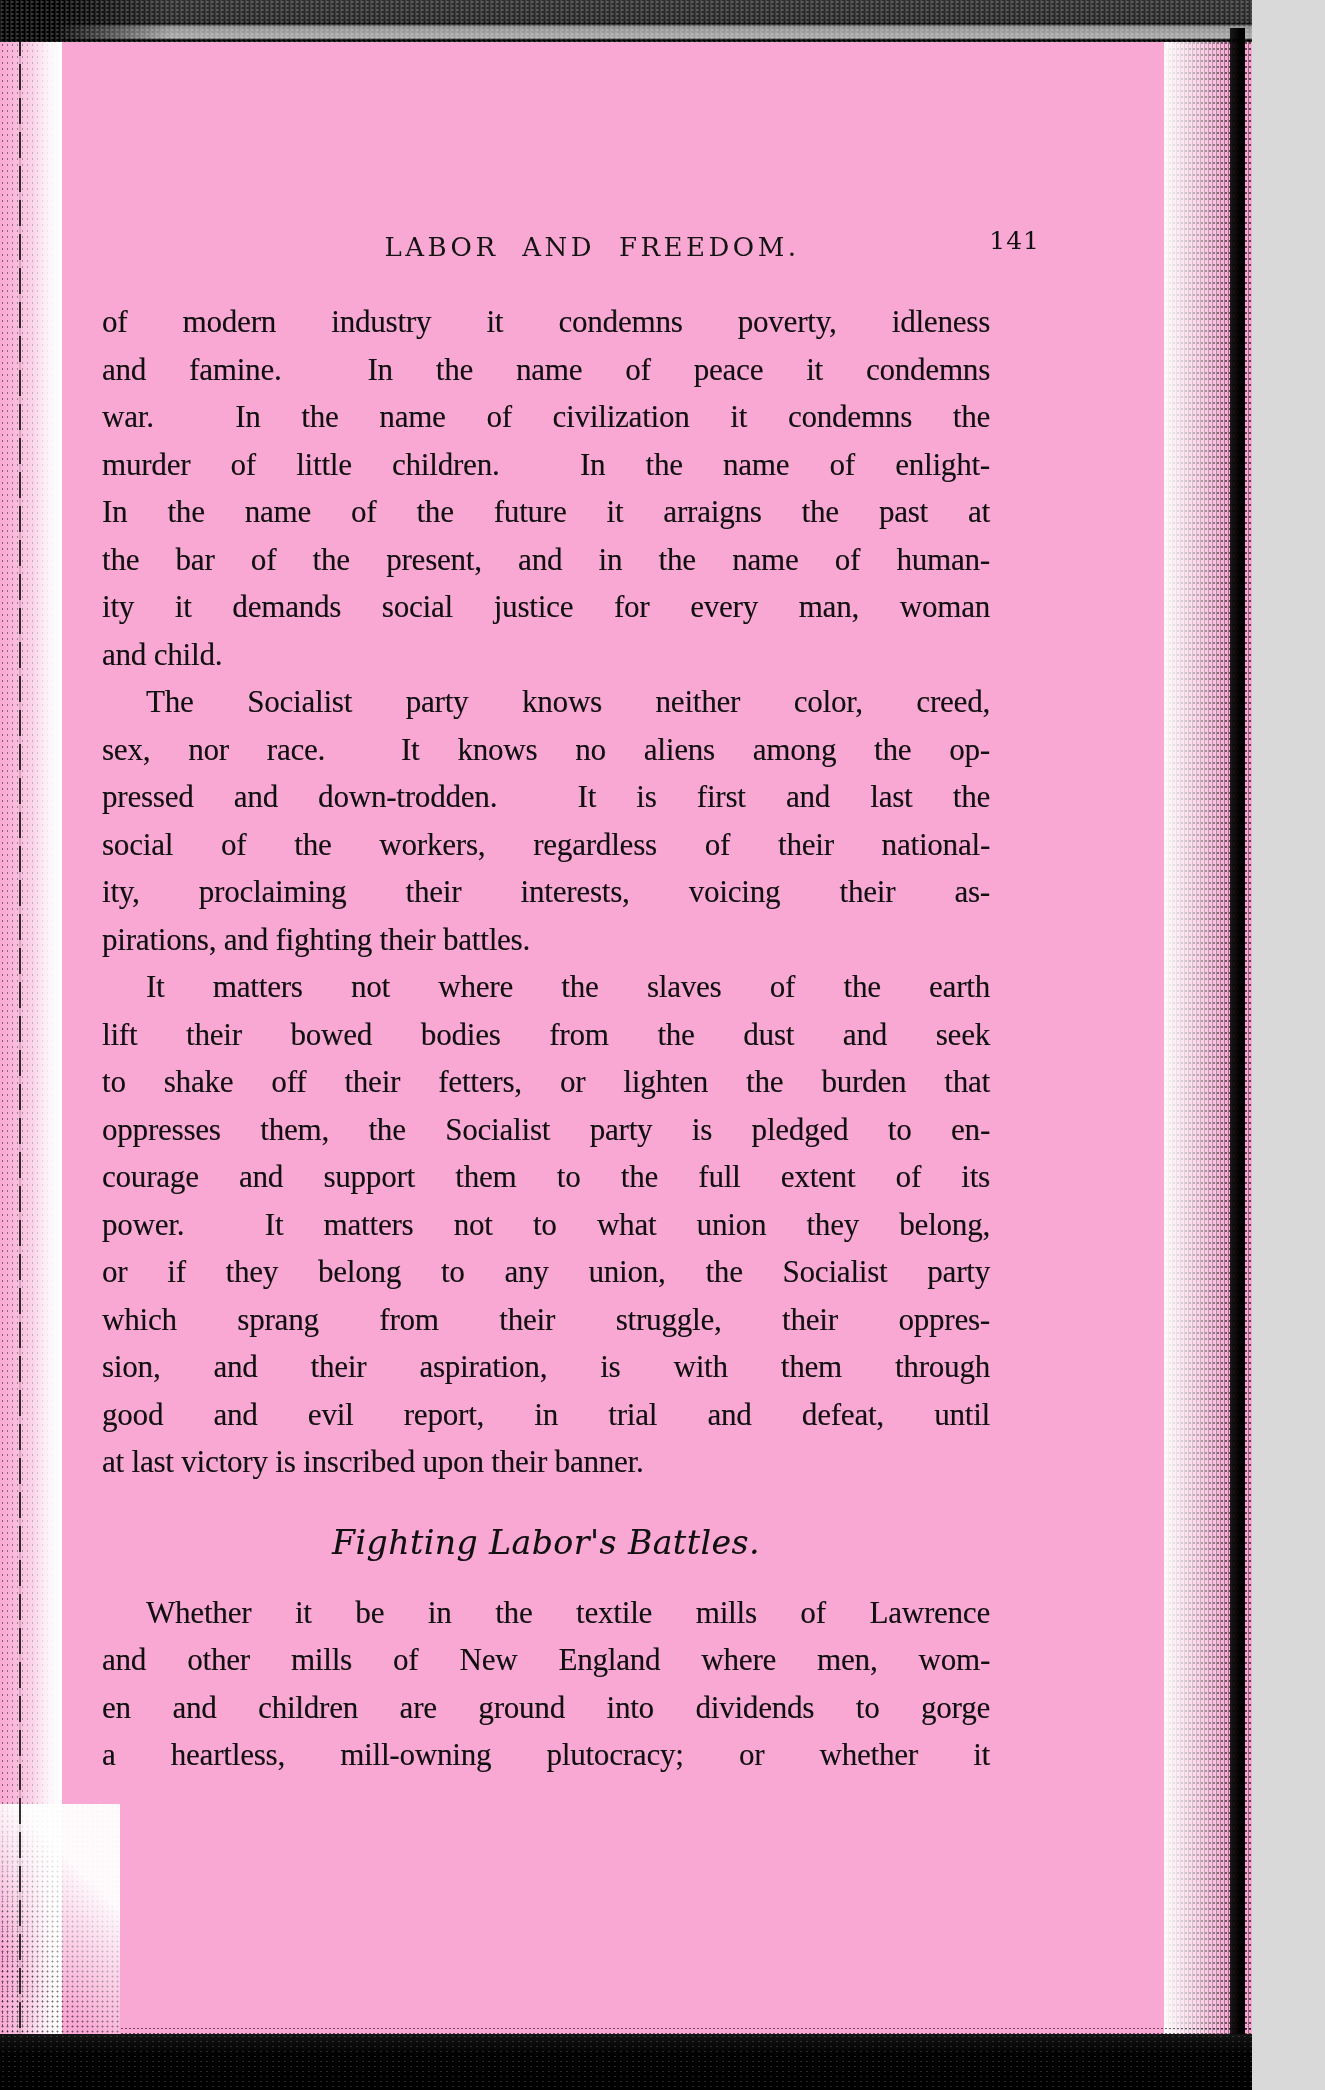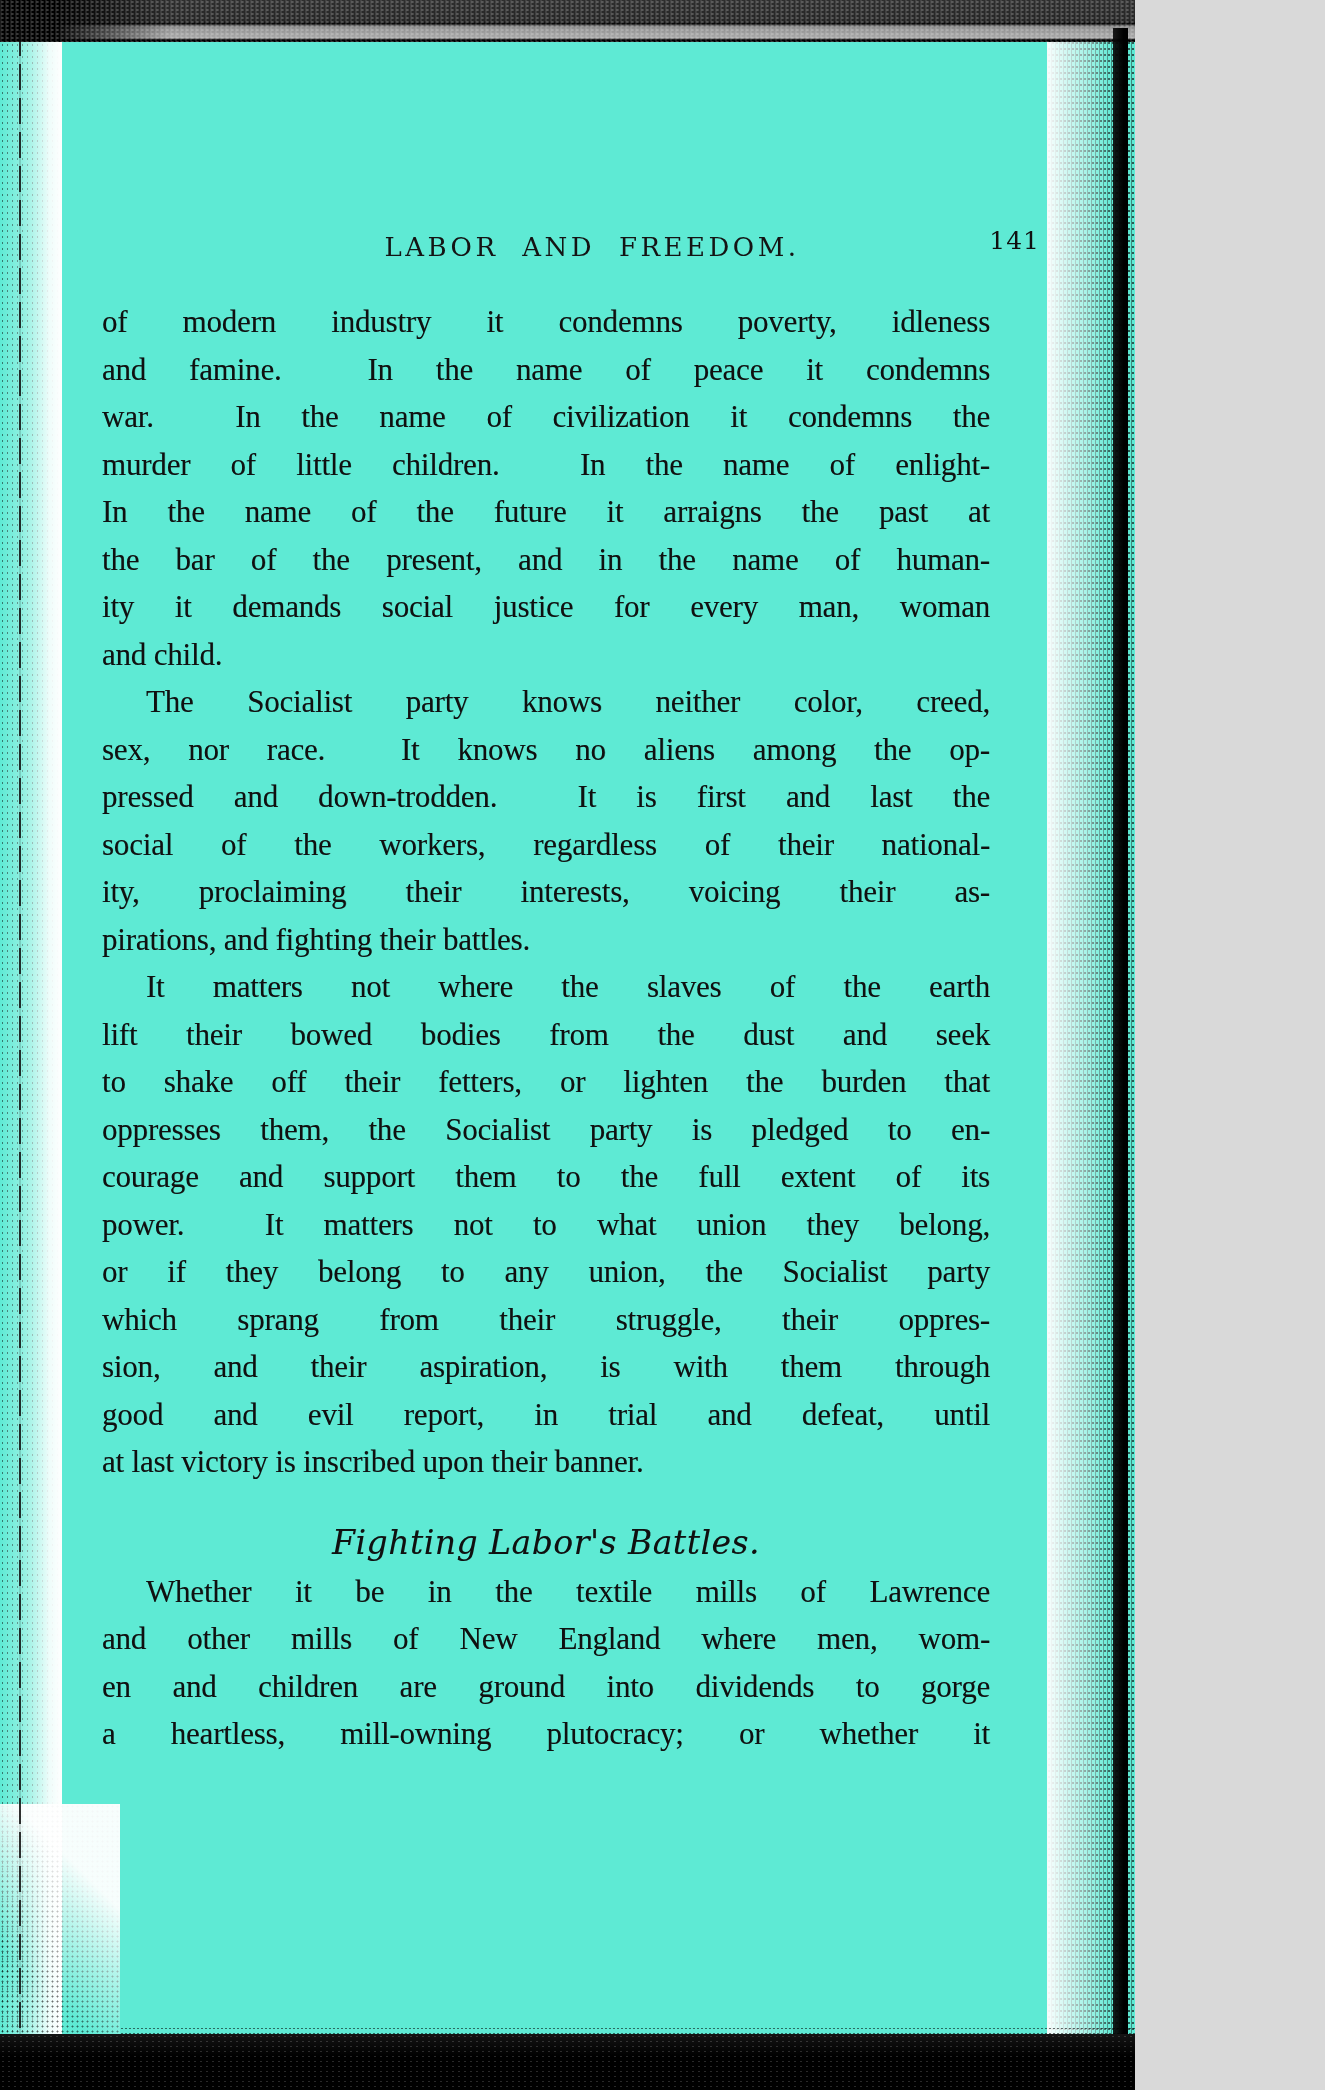--- a/index.html
+++ b/index.html
@@ -1,18 +1,18 @@
 <!DOCTYPE html>
 <html><head>
 <meta charset="utf-8">
 <style>
   html,body { margin:0; padding:0; background:#d9d9d9; }
   #stage {
-    position:relative; width:1135px; height:2090px;
-    background:#5eead4; overflow:hidden;
+    position:relative; width:1252px; height:2090px;
+    background:#f9a8d4; overflow:hidden;
     font-family:"DejaVu Serif", serif; color:#101010;
   }
 
   
   .edge-top {
     position:absolute; top:0; left:0; right:0; height:42px; z-index:3;
     background:
       radial-gradient(circle, rgba(255,255,255,0.22) 1px, rgba(0,0,0,0) 1.3px),
       repeating-linear-gradient(90deg, rgba(255,255,255,0.10) 0 2px, rgba(0,0,0,0) 2px 5px),
       linear-gradient(90deg, #000 0, #000 55px, rgba(0,0,0,0) 170px),
@@ -75,21 +75,21 @@
     position:absolute; left:102px; top:298px; width:888px; z-index:5;
     font-size:31px; line-height:47.5px;
     text-shadow:0.3px 0.3px 0 rgba(0,0,0,0.35);
   }
   .tline { height:47.5px; letter-spacing:-0.2px;font-family:Liberation Serif, serif; }
   .jl { text-align:justify; text-align-last:justify; }
   .el { text-align:left; }
   .ind { text-indent:44px; }
 
   .sechead {
-    height:48px; line-height:48px; margin-top:33px; margin-bottom:1px;
+    height:48px; line-height:48px; margin-top:33px; margin-bottom:22px;
     text-align:center; font-style:italic; font-size:33px; letter-spacing:0.5px;
   }
 </style>
 </head>
 <body>
 
 <div id="stage">
 
   <div class="edge-top"></div>
   <div class="edge-right"></div>

